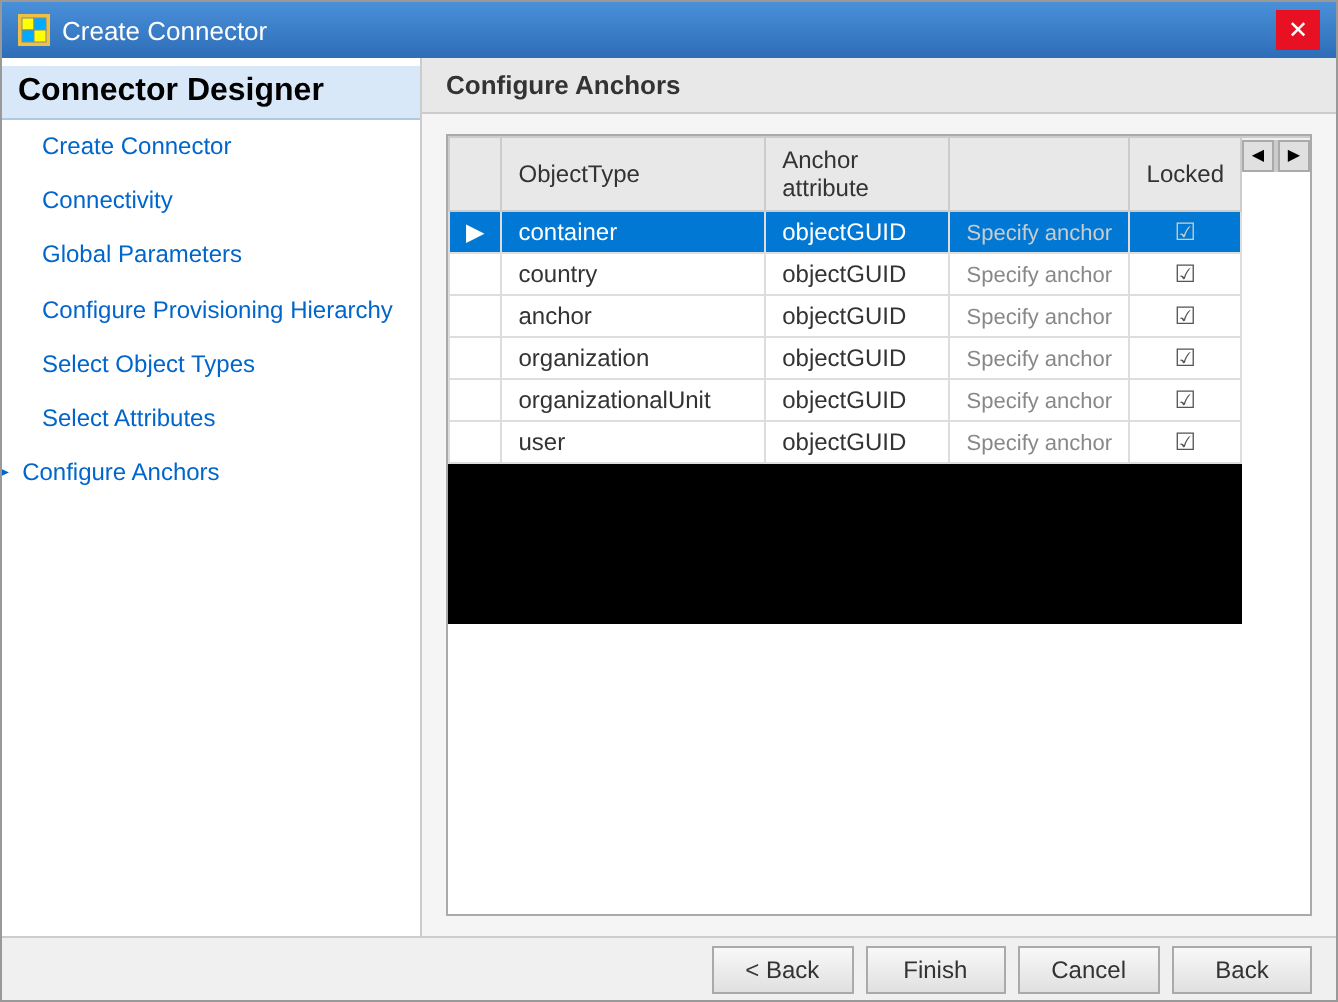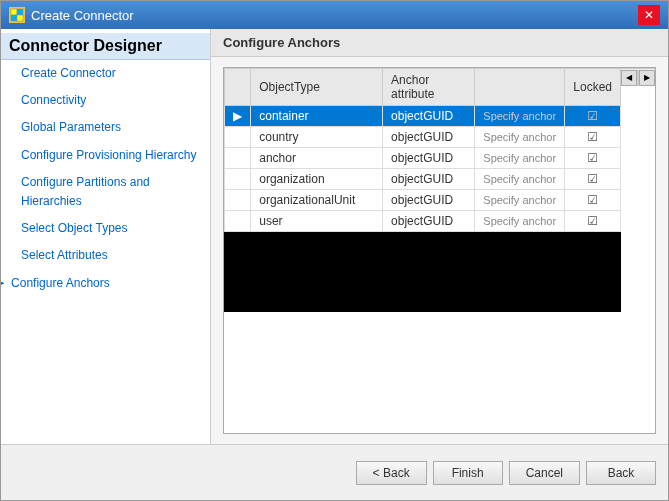--- a/index.html
+++ b/index.html
@@ -275,21 +275,21 @@
     }
 
     .footer {
       background: #f0f0f0;
       border-top: 1px solid #ccc;
       padding: 8px 12px;
       display: flex;
       justify-content: flex-end;
       gap: 6px;
       flex-shrink: 0;
-      height: 56px;
+      height: 32px;
       align-items: center;
     }
 
     .footer-btn {
       padding: 4px 16px;
       font-size: 12px;
       border: 1px solid #aaa;
       background: linear-gradient(to bottom, #f8f8f8, #e0e0e0);
       cursor: pointer;
       color: #333;
@@ -332,23 +332,20 @@
             <span>Create Connector</span>
           </div>
           <div class="sidebar-item">
             <span>Connectivity</span>
           </div>
           <div class="sidebar-item">
             <span>Global Parameters</span>
           </div>
           <div class="sidebar-item">
             <span>Configure Provisioning Hierarchy</span>
-          </div>
-          <div class="sidebar-item">
-            <span>Configure Partitions and Hierarchies</span>
           </div>
           <div class="sidebar-item">
             <span>Select Object Types</span>
           </div>
           <div class="sidebar-item">
             <span>Select Attributes</span>
           </div>
           <div class="sidebar-item active current" style="padding-left: 8px;">
             <span class="sidebar-arrow">➤</span>
             <span>Configure Anchors</span>

